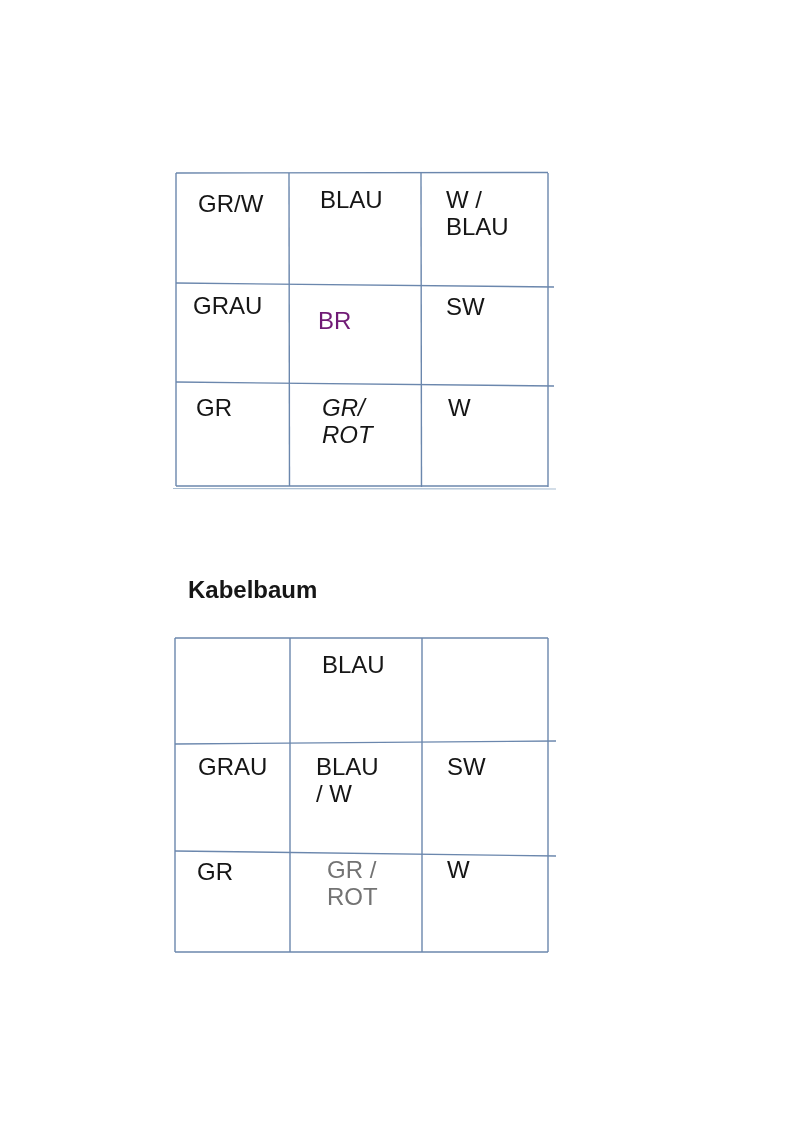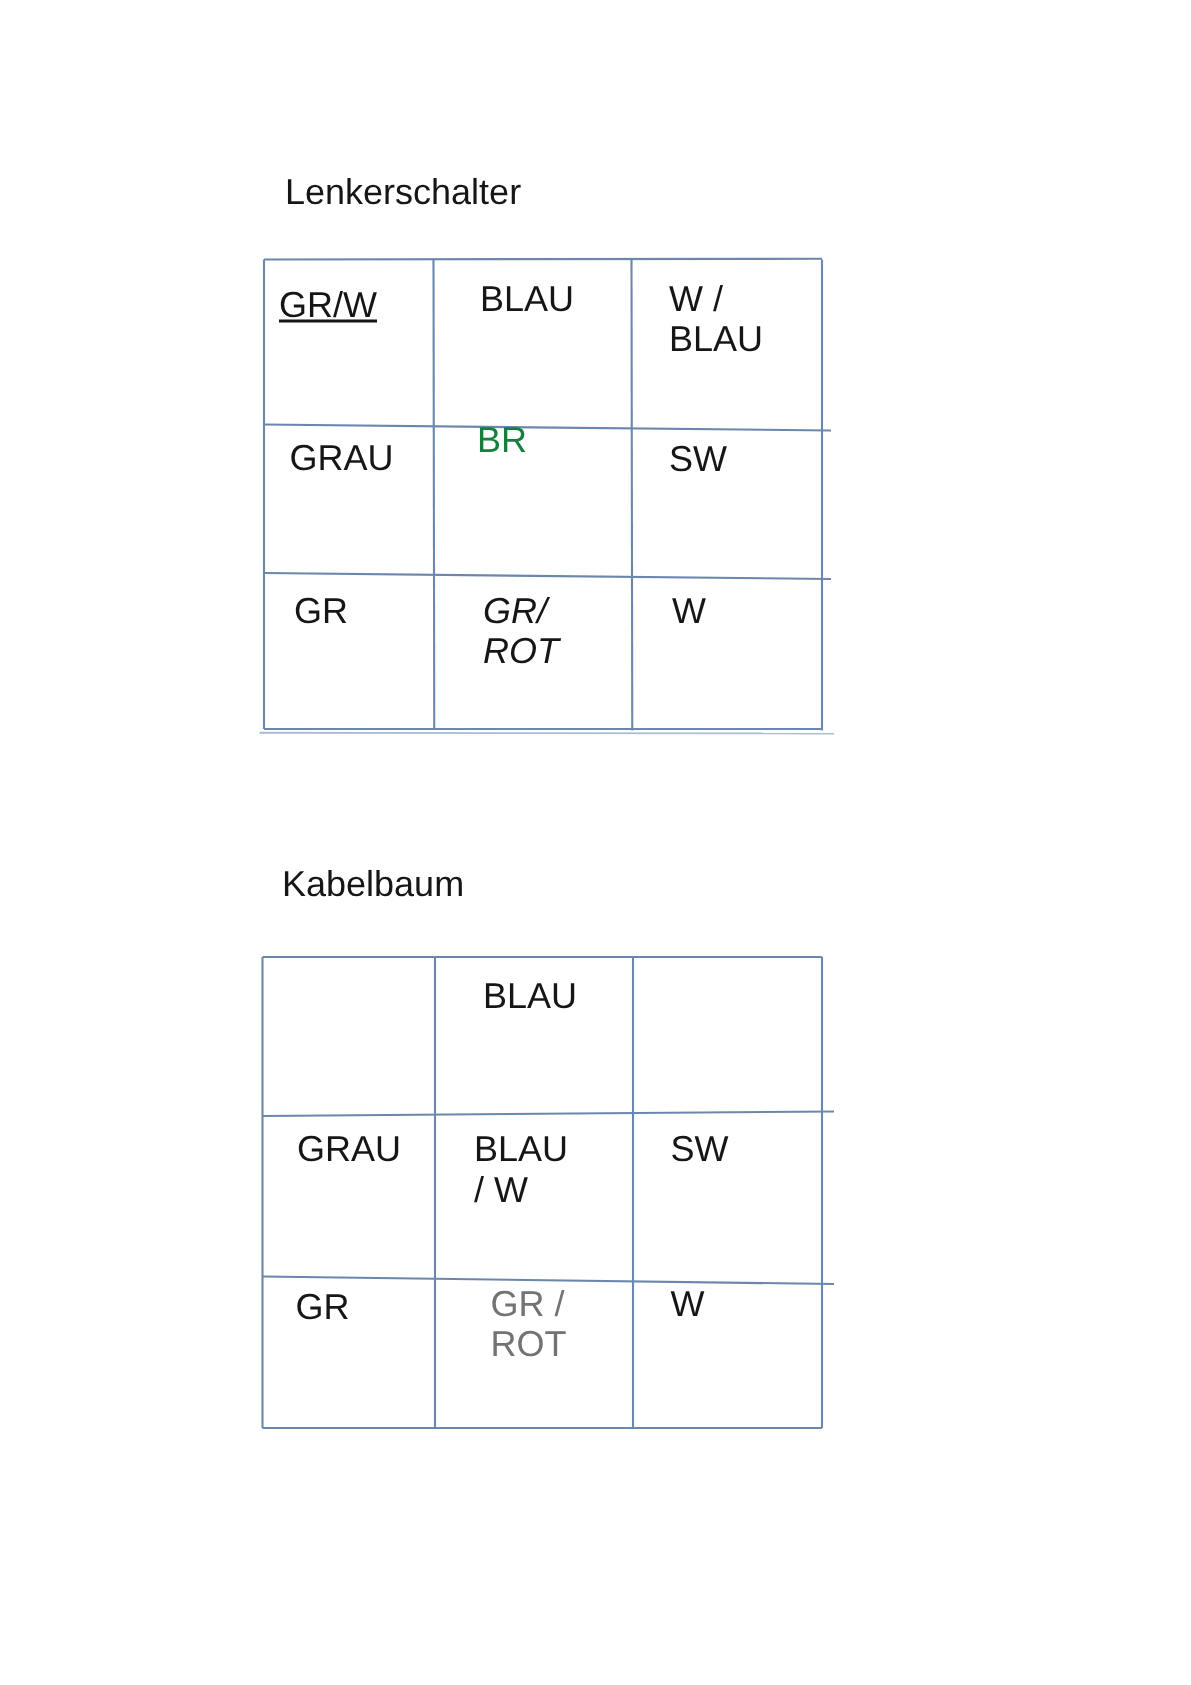--- a/index.html
+++ b/index.html
@@ -57,35 +57,34 @@
       <line class="tline" x1="175" y1="638" x2="175" y2="952" stroke-width="1.4" stroke="#6b87ad"></line>
       <line class="tline" x1="290" y1="638" x2="290" y2="952" stroke-width="1.4" stroke="#6b87ad"></line>
       <line class="tline" x1="422" y1="638" x2="422" y2="952" stroke-width="1.4" stroke="#6b87ad"></line>
       <line class="tline" x1="548" y1="638" x2="548" y2="952" stroke-width="1.4" stroke="#6b87ad"></line>
       <line class="tline" x1="175" y1="744" x2="556" y2="741" stroke-width="1.4" stroke="#6b87ad"></line>
       <line class="tline" x1="175" y1="851" x2="556" y2="856" stroke-width="1.4" stroke="#6b87ad"></line>
       <line class="tline" x1="175" y1="952" x2="548" y2="952" stroke-width="1.4" stroke="#6b87ad"></line>
     </g>
   </svg>
 
-  <div class="section-title" style="left: 190px; top: 115px; color: rgb(22, 22, 22);">Lenkerschalter</div>
 
-  <div class="cell-text" style="left: 186px; top: 190px; color: rgb(22, 22, 22); text-decoration: underline;">GR/W</div>
+  <div class="cell-text" style="left: 198px; top: 190px; color: rgb(22, 22, 22);">GR/W</div>
   <div class="cell-text" style="left: 320px; top: 186px; color: rgb(22, 22, 22);">BLAU</div>
   <div class="cell-text" style="left: 446px; top: 186px; color: rgb(22, 22, 22);">W /
 BLAU</div>
   <div class="cell-text" style="left: 193px; top: 292px; color: rgb(22, 22, 22);">GRAU</div>
-  <div class="cell-text" style="left: 318px; top: 280px; color: #15803d; text-align: center;">BR</div>
+  <div class="cell-text" style="left: 318px; top: 307px; color: #701a75; text-align: center;">BR</div>
   <div class="cell-text" style="left: 446px; top: 293px; color: rgb(22, 22, 22);">SW</div>
   <div class="cell-text" style="left: 196px; top: 394px; color: rgb(22, 22, 22);">GR</div>
   <div class="cell-text" style="left: 322px; top: 394px; color: rgb(22, 22, 22); font-style: italic;">GR/
 ROT</div>
   <div class="cell-text" style="left: 448px; top: 394px; color: rgb(22, 22, 22);">W</div>
 
-  <div class="section-title" style="left: 188px; top: 576px; color: rgb(22, 22, 22);">Kabelbaum</div>
+  <div class="section-title" style="left: 188px; top: 576px; color: rgb(22, 22, 22); font-weight: bold;">Kabelbaum</div>
 
   <div class="cell-text" style="left: 200px; top: 651px; color: rgb(22, 22, 22);"></div>
   <div class="cell-text" style="left: 322px; top: 651px; color: rgb(22, 22, 22);">BLAU</div>
   <div class="cell-text" style="left: 447px; top: 651px; color: rgb(22, 22, 22);"></div>
   <div class="cell-text" style="left: 198px; top: 753px; color: rgb(22, 22, 22);">GRAU</div>
   <div class="cell-text" style="left: 316px; top: 753px; color: rgb(22, 22, 22);">BLAU
 / W</div>
   <div class="cell-text" style="left: 447px; top: 753px; color: rgb(22, 22, 22);">SW</div>
   <div class="cell-text" style="left: 197px; top: 858px; color: rgb(22, 22, 22);">GR</div>
   <div class="cell-text" style="left: 327px; top: 856px; color: #737373;">GR /

